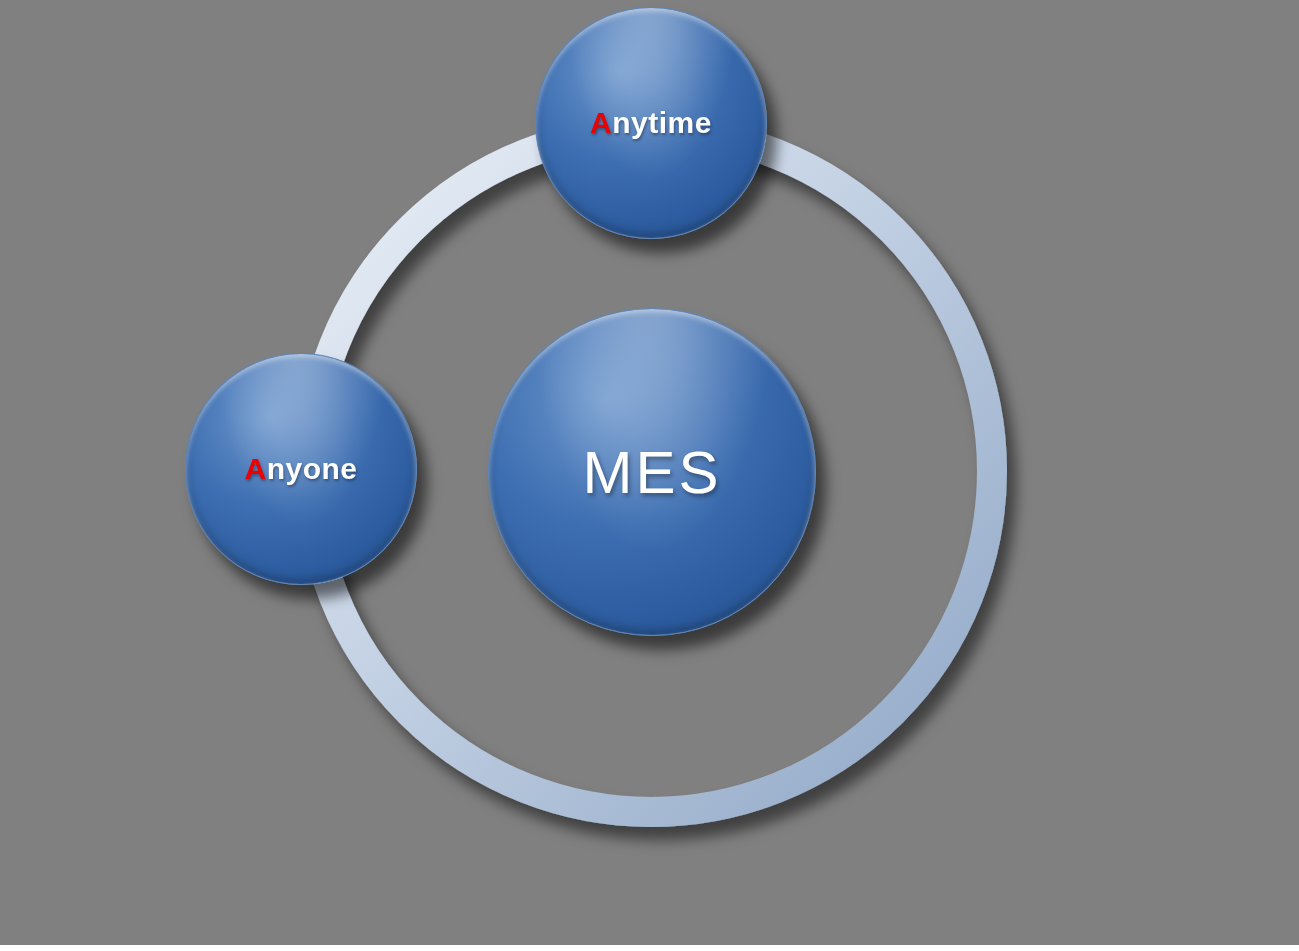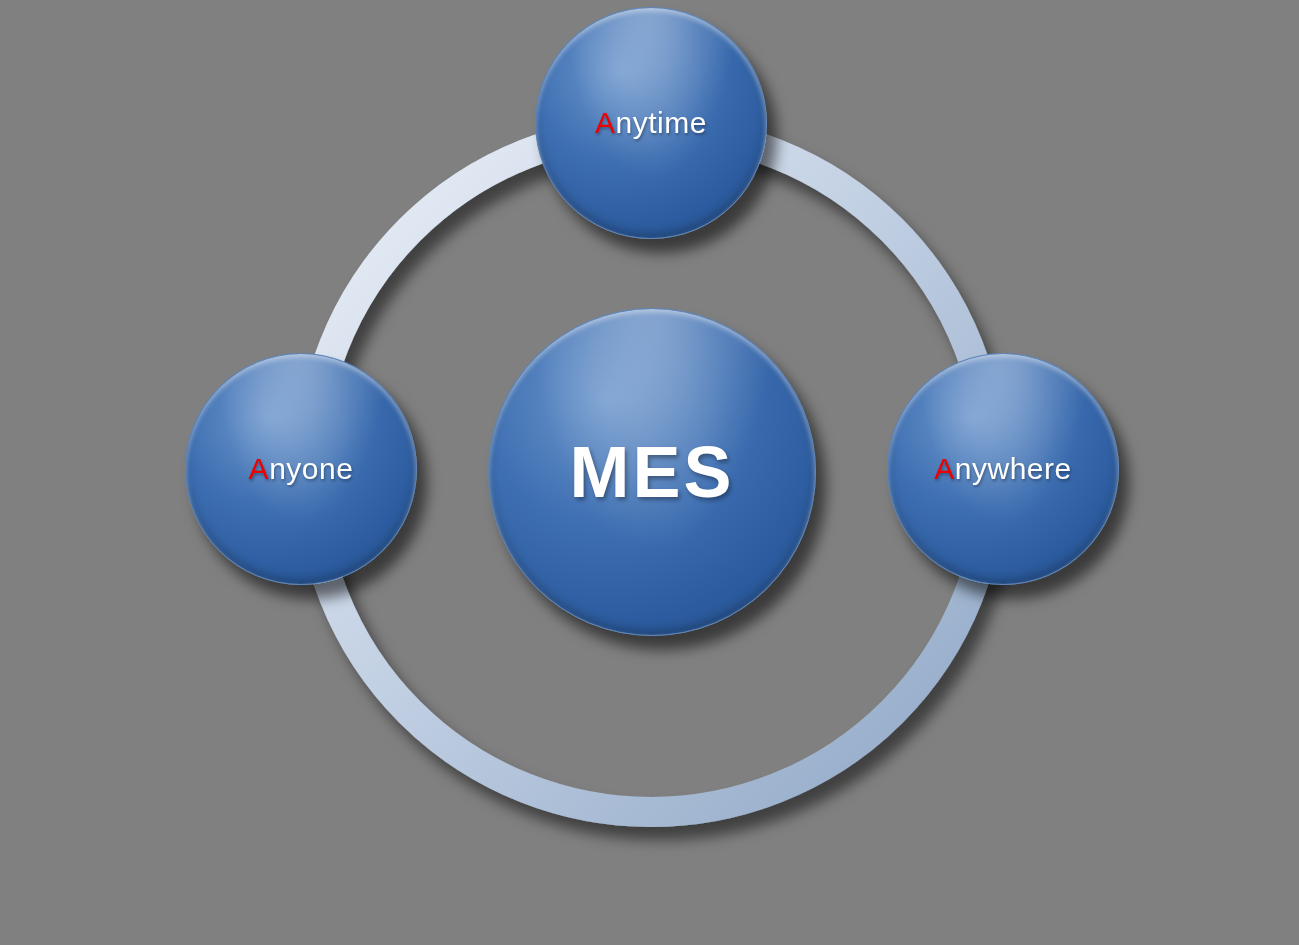--- a/index.html
+++ b/index.html
@@ -36,32 +36,32 @@
       inset 0 -5px 10px rgba(0,0,0,0.22);
   }
   .node-top    { left: 535px; top: 7px;   width: 230px; height: 230px; }
   .node-left   { left: 185px; top: 353px; width: 230px; height: 230px; }
   .node-right  { left: 887px; top: 353px; width: 230px; height: 230px; }
   .node-bottom { left: 535px; top: 705px; width: 230px; height: 230px; }
   .node-center { left: 488px; top: 308px; width: 326px; height: 326px; }
 
   .node-label {
     font-size: 30px;
-    font-weight: normal;
+    font-weight: bold;
     color: var(--label-color, #ffffff);
     text-shadow: 1px 2px 3px rgba(0,0,0,0.35);
     letter-spacing: 0.5px;
     white-space: nowrap;
   }
   .node-label .initial {
     color: var(--initial-color, #ff0000);
   }
   .center-label {
-    font-size: 72px;
-    font-weight: 700;
+    font-size: 60px;
+    font-weight: 400;
     color: var(--label-color, #ffffff);
     letter-spacing: 3px;
     text-shadow: 2px 3px 4px rgba(0,0,0,0.35);
   }
   .bottom-strip {
     position: absolute;
     left: 0;
     bottom: 0;
     width: 100%;
     height: 6px;
@@ -88,23 +88,20 @@
   </svg>
 
   <div class="node node-center">
     <span class="center-label">MES</span>
   </div>
 
   <div class="node node-top">
     <span class="node-label"><span class="initial">A</span><span>nytime</span></span>
   </div>
 
-  <div class="node node-right">
-    <span class="node-label"><span class="initial">A</span><span>nywhere</span></span>
-  </div>
 
 
   <div class="node node-left">
     <span class="node-label"><span class="initial">A</span><span>nyone</span></span>
   </div>
 
   <div class="bottom-strip"></div>
 
 </div>
 

